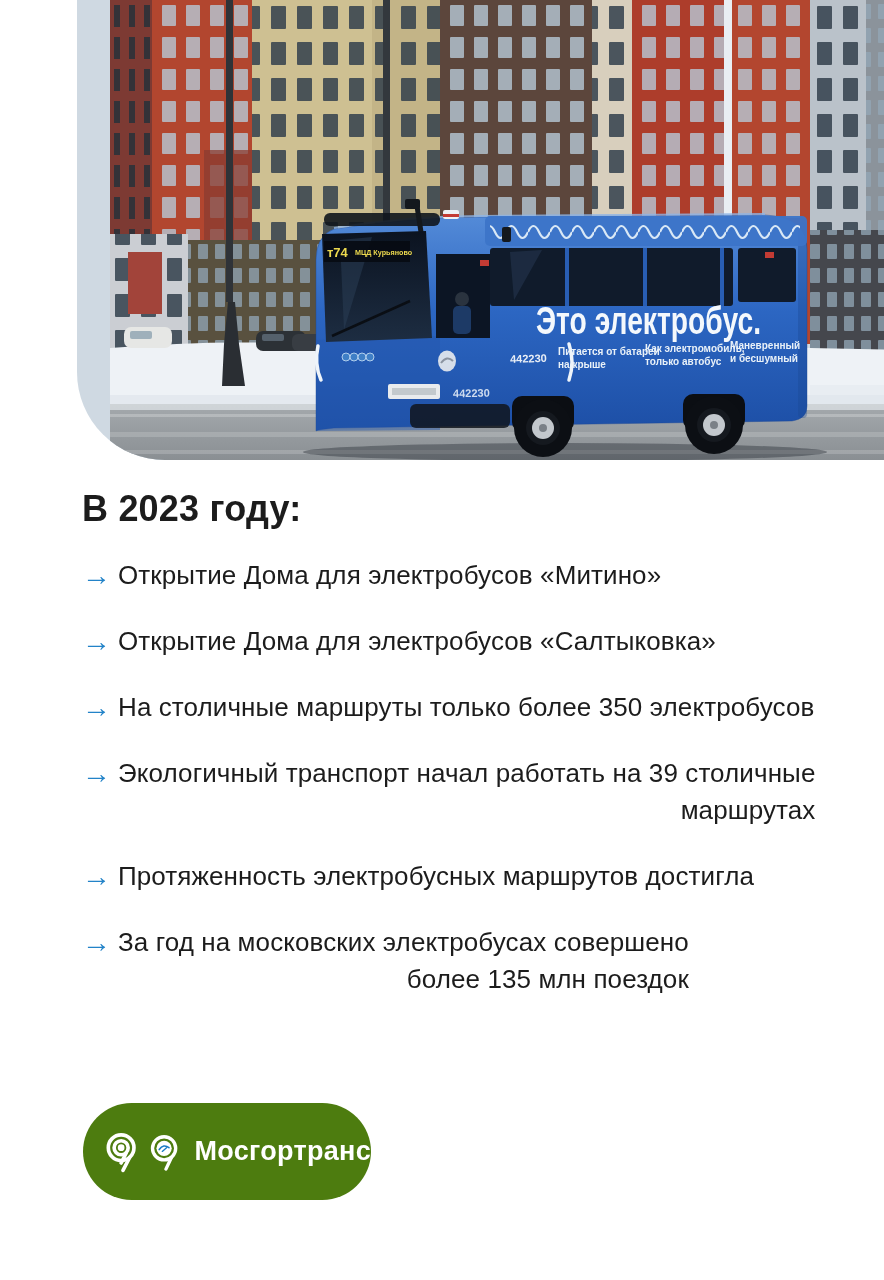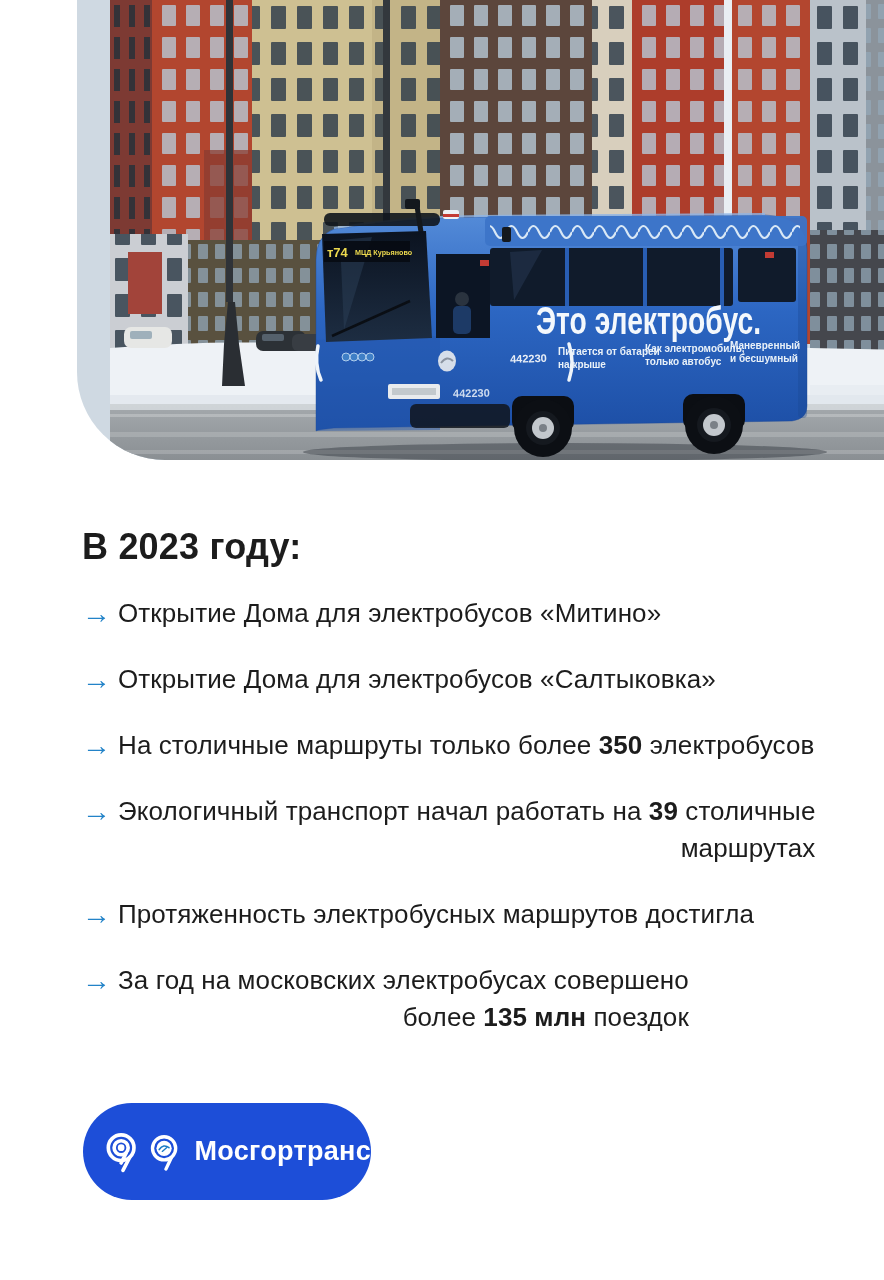--- a/index.html
+++ b/index.html
@@ -8,31 +8,31 @@
     background:#ffffff;font-family:"Liberation Sans",sans-serif;color:#1c1c1c;
   }
   
   .photo{
     position:absolute;left:77px;top:0;width:807px;height:460px;
     border-radius:0 0 0 88px;overflow:hidden;background:#cfd9e2;padding-left:33px;
   }
   .photo svg{display:block;width:807px;height:460px;}
   svg text{font-family:"Liberation Sans",sans-serif;}
   
-  .content{position:absolute;left:82px;top:526px;width:748px;}
+  .content{position:absolute;left:82px;top:488px;width:748px;}
   .heading{font-size:36px;font-weight:700;margin:0 0 27px 0;letter-spacing:.2px;}
   .item{display:flex;margin-bottom:29px;}
   .arrow{color:#2383c8;font-size:29px;font-weight:700;flex:0 0 36px;line-height:37px;}
   .lines{font-size:26px;line-height:37px;font-weight:500;letter-spacing:.1px;}
-  .lines b{font-weight:700;}
+  .lines b{font-weight:400;}
   .line{display:block;text-align:right;}
   
   .pill{
     position:absolute;left:83px;top:1103px;width:288px;height:97px;
-    background:#1d4ed8;border-radius:49px;display:flex;align-items:center;
+    background:#4d7c0f;border-radius:49px;display:flex;align-items:center;
     padding:0;box-sizing:border-box;
   }
   .pill .logo1{margin-left:18px;}
   .pill .logo2{margin-left:6px;}
   .brand{color:#ffffff;font-size:27px;font-weight:700;margin-left:13px;letter-spacing:.3px;}
 </style>
 </head>
 <body>
 
 <div class="photo">

